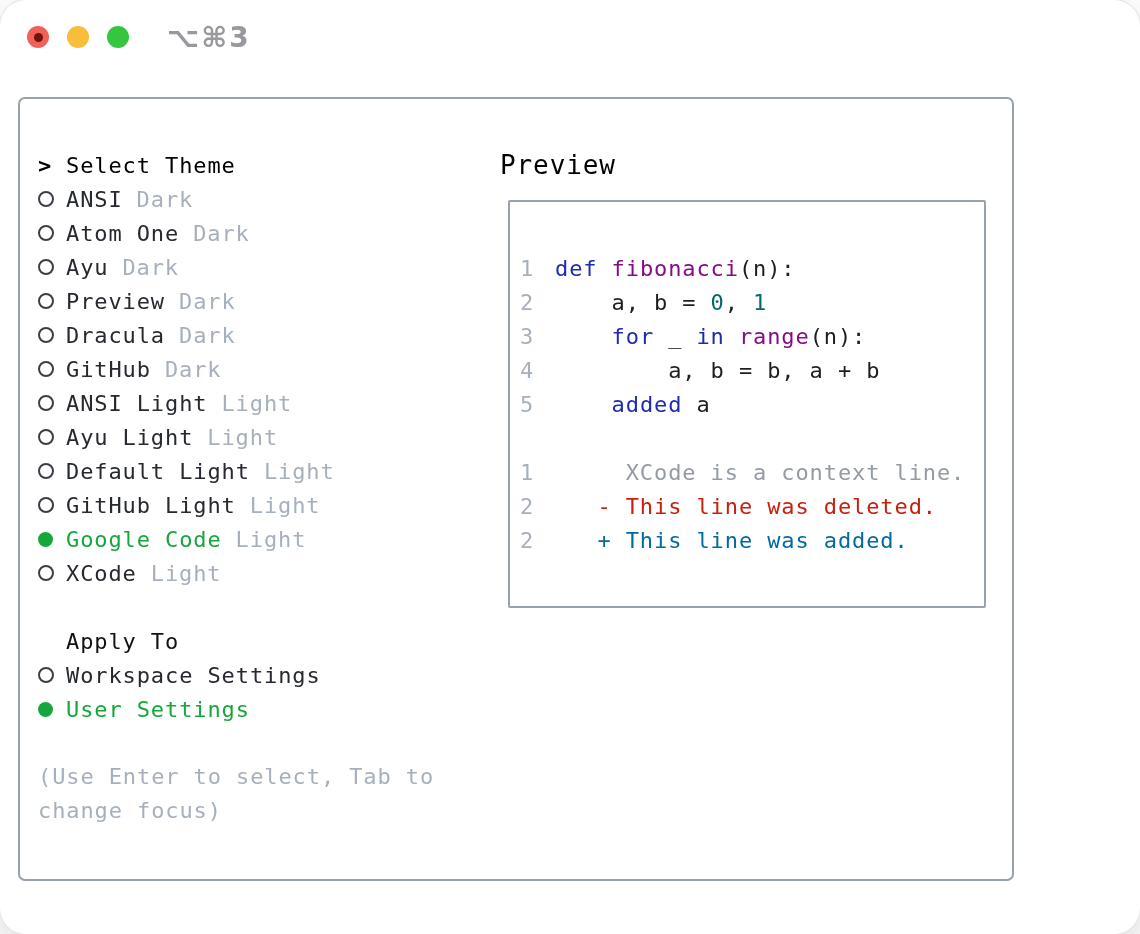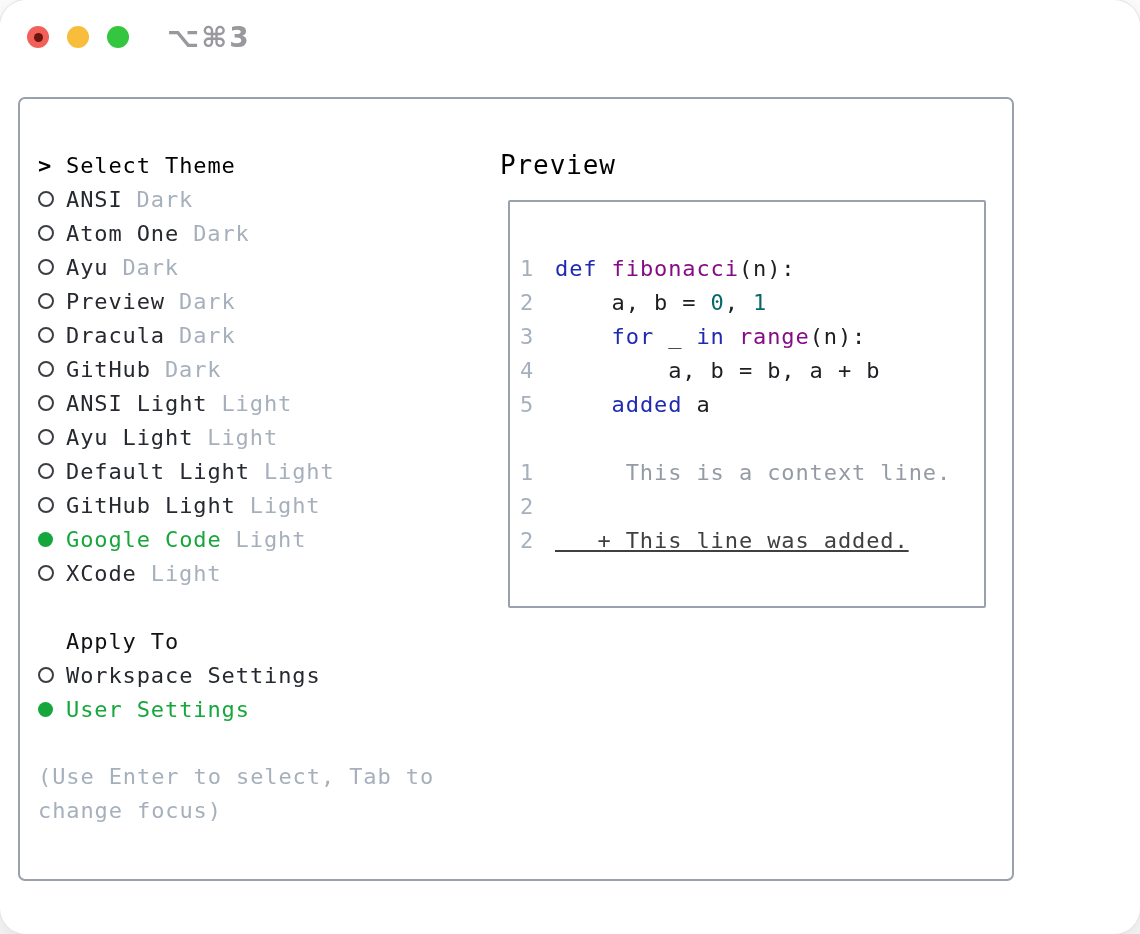--- a/index.html
+++ b/index.html
@@ -37,21 +37,21 @@
   .preview-title-row{position:absolute;left:500px;top:148px;height:34px;display:flex;align-items:center;font-size:26px;letter-spacing:.9px;}
   .preview-box{position:absolute;left:508px;top:200px;width:478px;height:408px;border:2px solid #99a1ad;border-radius:2px;box-sizing:border-box;padding:49px 0 0 10px;font-size:22px;letter-spacing:.9px;}
   .crow{height:34px;display:flex;align-items:center;white-space:pre;}
   .ln{flex:0 0 35px;display:inline-block;width:35px;color:#a6b0bc;}
   .seg.k{color:#1f2ab2;}
   .seg.f{color:#860b86;}
   .seg.n{color:#076868;}
   .seg.p{color:#1c1e22;}
   .dtext.context{color:#949ba4;}
   .dtext.deleted{color:#c9200e;}
-  .dtext.added{color:#404040;text-decoration:underline;}
+  .dtext.added{color:#0369a1;}
 </style>
 </head>
 <body>
 
 <div class="window">
 
   <div class="titlebar">
     <span class="light red">
       <span class="innerdot"></span>
     </span>
@@ -183,19 +183,19 @@
   <div class="preview-box">
     <div id="code-lines">
         <div class="crow"><span class="ln">1</span><span class="seg k">def</span><span class="seg p"> </span><span class="seg f">fibonacci</span><span class="seg p">(n):</span></div>
         <div class="crow"><span class="ln">2</span><span class="seg p">    a, b = </span><span class="seg n">0</span><span class="seg p">, </span><span class="seg n">1</span></div>
         <div class="crow"><span class="ln">3</span><span class="seg p">    </span><span class="seg k">for</span><span class="seg p"> _ </span><span class="seg k">in</span><span class="seg p"> </span><span class="seg f">range</span><span class="seg p">(n):</span></div>
         <div class="crow"><span class="ln">4</span><span class="seg p">        a, b = b, a + b</span></div>
         <div class="crow"><span class="ln">5</span><span class="seg p">    </span><span class="seg k">added</span><span class="seg p"> a</span></div>
       </div>
     <div class="crow"></div>
     <div id="diff-lines">
-        <div class="crow"><span class="ln">1</span><span class="dtext context">     This is a context line.</span></div>
-        <div class="crow"><span class="ln">2</span></div>
+        <div class="crow"><span class="ln">1</span><span class="dtext context">     XCode is a context line.</span></div>
+        <div class="crow"><span class="ln">2</span><span class="dtext deleted">   - This line was deleted.</span></div>
         <div class="crow"><span class="ln">2</span><span class="dtext added">   + This line was added.</span></div>
       </div>
   </div>
 
 </div>
 
 </body></html>

